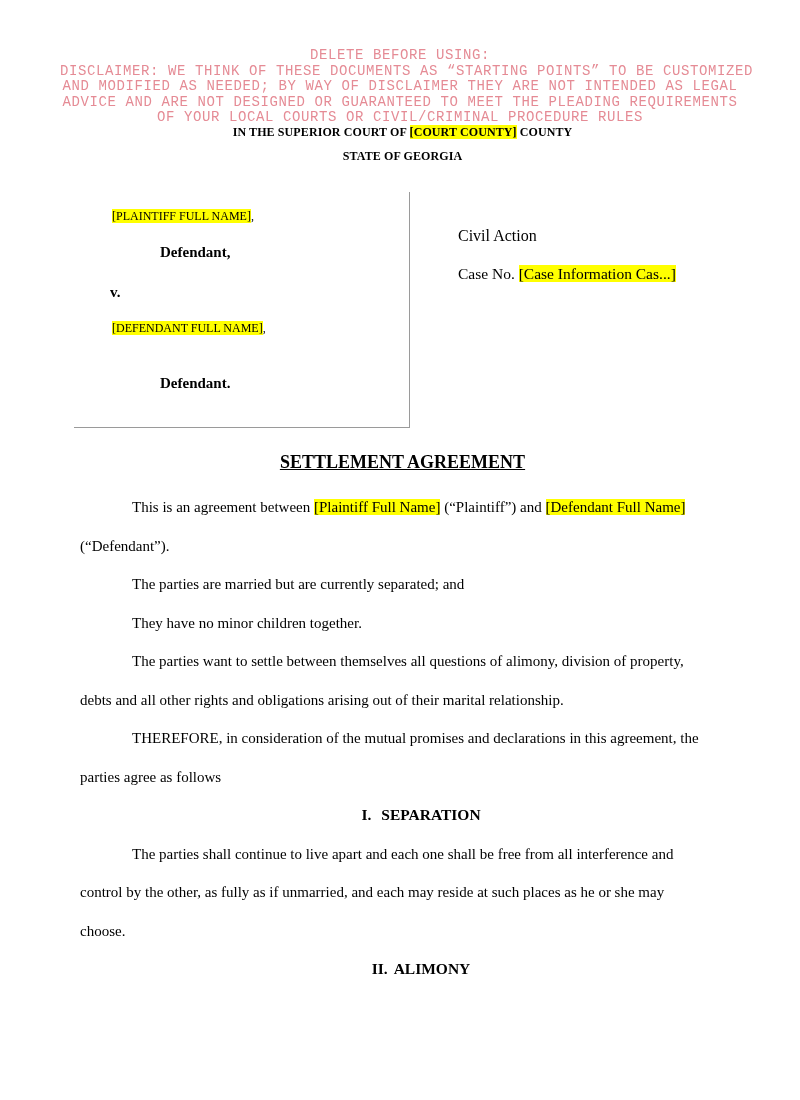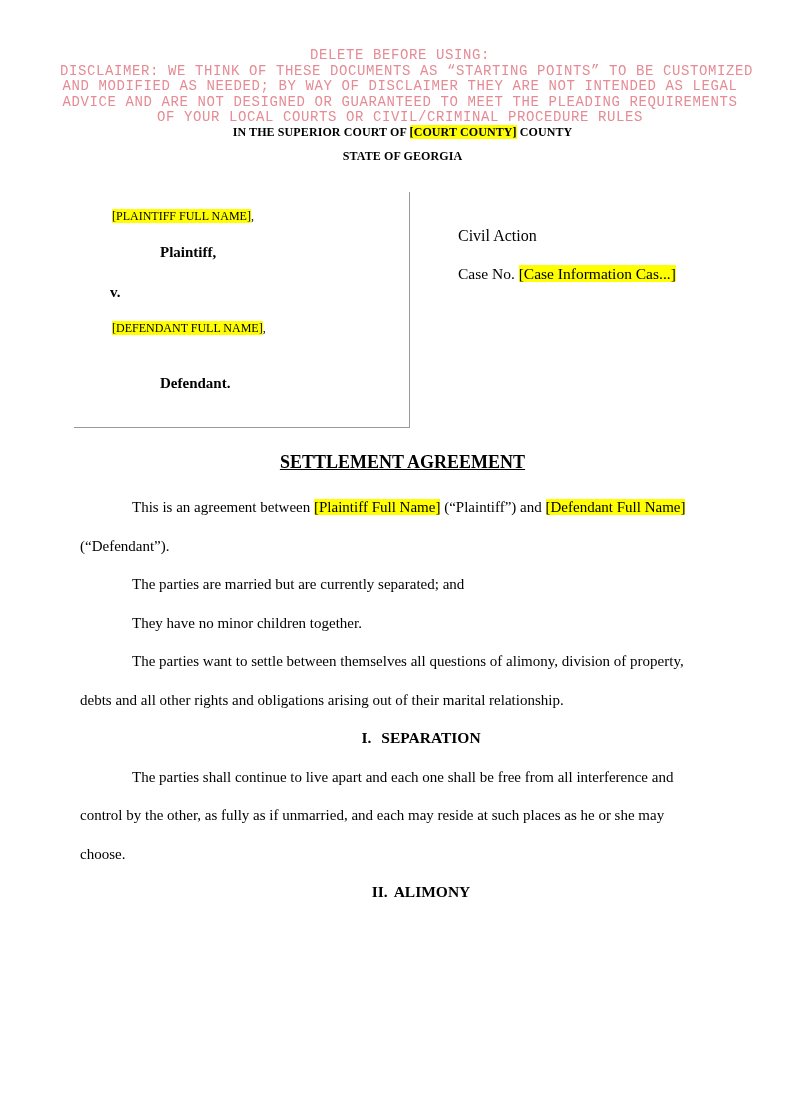--- a/index.html
+++ b/index.html
@@ -175,39 +175,40 @@
   </div>
 
   <div class="court-heading">
     <div><span>IN THE SUPERIOR COURT OF </span><span class="hl">[COURT COUNTY]</span><span> COUNTY</span></div>
     <div>STATE OF GEORGIA</div>
   </div>
 
   <div class="caption">
     <div class="caption-left">
       <div class="cap-party cap-plaintiff-name"><span class="hl">[PLAINTIFF FULL NAME]</span><span>,</span></div>
-      <div class="cap-plaintiff-role">Plaintiff,</div>
+      <div class="cap-plaintiff-role">Defendant,</div>
       <div class="cap-v">v.</div>
       <div class="cap-party cap-defendant-name"><span class="hl">[DEFENDANT FULL NAME]</span><span>,</span></div>
       <div class="cap-defendant-role">Defendant.</div>
     </div>
     <div class="caption-right">
       <div class="cap-civil">Civil Action</div>
       <div class="cap-caseno"><span>Case No. </span><span class="hl">[Case Information Cas...]</span></div>
     </div>
   </div>
 
   <div class="doc-title"><span>SETTLEMENT AGREEMENT</span></div>
 
   <div class="body">
     <p><span>This is an agreement between </span><span class="hl">[Plaintiff Full Name]</span><span> (“Plaintiff”) and </span><span class="hl">[Defendant Full Name]</span><span> (“Defendant”).</span></p>
 
     <p>The parties are married but are currently separated; and</p>
     <p>They have no minor children together.</p>
     <p>The parties want to settle between themselves all questions of alimony, division of property, debts and all other rights and obligations arising out of their marital relationship.</p>
+    <p>THEREFORE, in consideration of the mutual promises and declarations in this agreement, the parties agree as follows</p>
 
     <p class="sec-heading wide"><span class="numeral">I.</span><span>SEPARATION</span></p>
 
     <p>The parties shall continue to live apart and each one shall be free from all interference and control by the other, as fully as if unmarried, and each may reside at such places as he or she may choose.</p>
 
     <p class="sec-heading"><span class="numeral">II.</span><span>ALIMONY</span></p>
   </div>
 
 </div>
 

